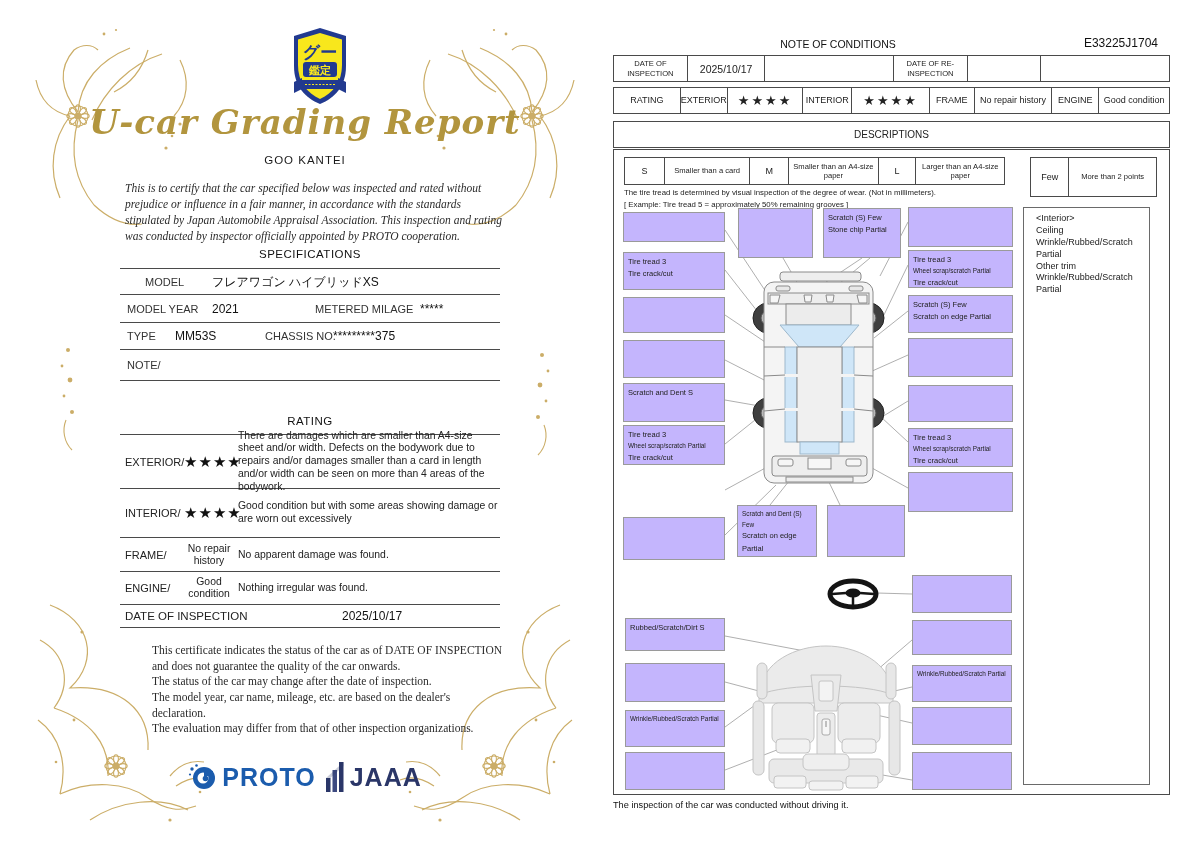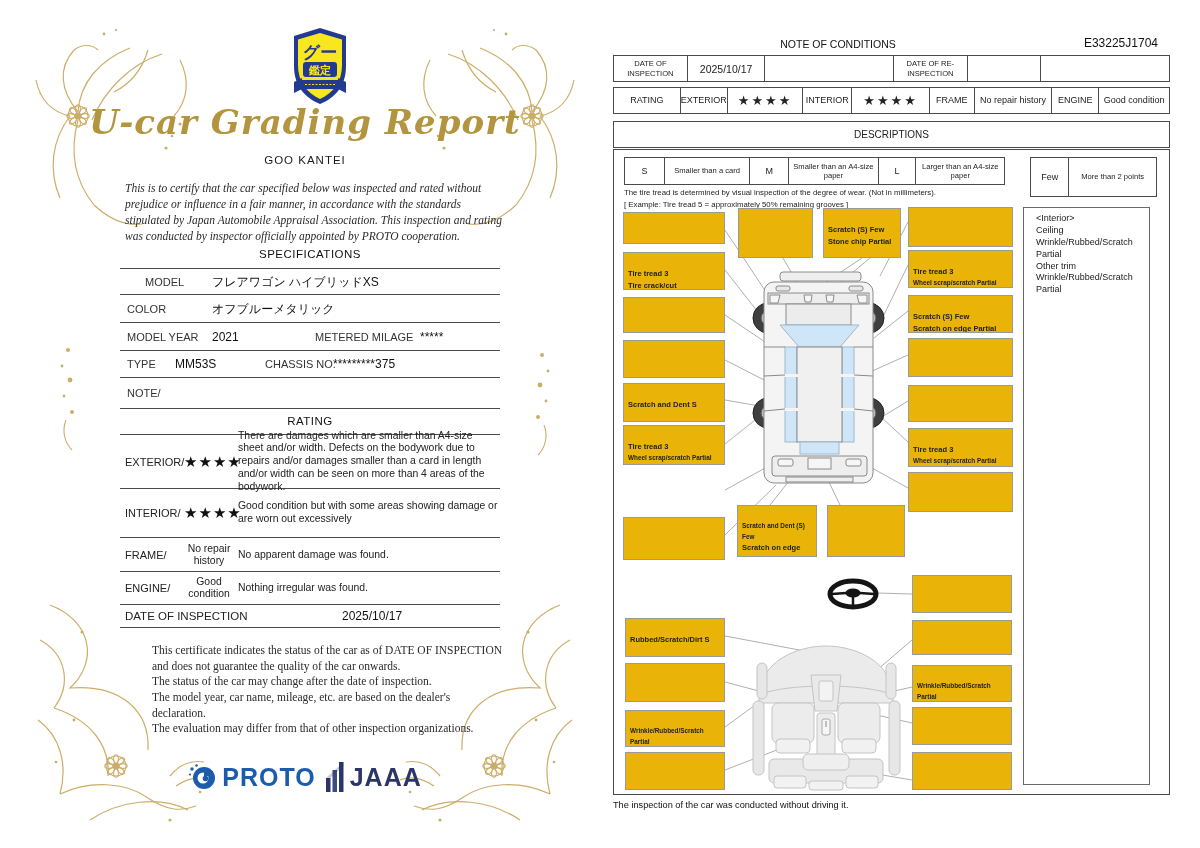--- a/index.html
+++ b/index.html
@@ -43,22 +43,22 @@
                     text-align:center;height:100%;}
   .flex-table .cell:first-child{border-left:none;}
   .cell.sm{font-size:7.6px;line-height:1.2;}
   .cell.md{font-size:9px;line-height:1.15;}
   .cell.vv{font-size:10.5px;}
   .cell.st{font-size:13px;letter-spacing:2px;}
   .desc-bar{left:5px;top:91px;width:557px;height:27px;border:1px solid #4a4a4a;box-sizing:border-box;
             text-align:center;line-height:25px;font-size:10px;}
   .outer-box{left:5px;top:119px;width:557px;height:646px;border:1px solid #4a4a4a;box-sizing:border-box;}
   .tread-note{left:16px;font-size:7.8px;color:#222;}
-  .note-box{position:absolute;border:1px solid #9a9a9a;background:#eab308;box-sizing:border-box;
-            font-size:7.5px;line-height:1.65;padding:15px 4px;color:#222;overflow:hidden;font-weight:bold;}
+  .note-box{position:absolute;border:1px solid #9a9a9a;background:#c4b5fd;box-sizing:border-box;
+            font-size:7.5px;line-height:1.65;padding:3px 4px;color:#222;overflow:hidden;}
   .note-box .xs{font-size:6.4px;}
   .interior-box{left:415px;top:177px;width:127px;height:578px;border:1px solid #6a6a6a;box-sizing:border-box;
                 padding:5px 12px;font-size:9px;line-height:1.32;color:#222;background:#fff;}
   .footer-note{left:5px;top:770px;font-size:9.2px;color:#111;}
   svg{display:block;}
 </style>
 </head>
 <body>
 
 <div id="canvas">
@@ -149,24 +149,20 @@
     <div class="ab cert-intro">This is to certify that the car specified below was inspected and rated without prejudice or influence in a fair manner, in accordance with the standards stipulated by Japan Automobile Appraisal Association. This inspection and rating was conducted by inspector officially appointed by PROTO cooperation.</div>
 
     <div class="ab sec-head" style="top:228px">SPECIFICATIONS</div>
 
     <div class="ab spec-table">
       <div class="srow first" style="height:25px">
         <span class="lab" style="left:25px">MODEL</span>
         <span class="val" style="left:92px">フレアワゴン ハイブリッドXS</span>
       </div>
       <div class="srow" style="height:27px">
-        <span class="lab" style="left:7px">COLOR</span>
-        <span class="val" style="left:92px">オフブルーメタリック</span>
-      </div>
-      <div class="srow" style="height:27px">
         <span class="lab" style="left:7px">MODEL YEAR</span>
         <span class="val" style="left:92px">2021</span>
         <span class="lab" style="left:195px">METERED MILAGE</span>
         <span class="val" style="left:300px">*****</span>
       </div>
       <div class="srow" style="height:26px">
         <span class="lab" style="left:7px">TYPE</span>
         <span class="val" style="left:55px">MM53S</span>
         <span class="lab" style="left:145px">CHASSIS NO.</span>
         <span class="val" style="left:213px">*********375</span>
@@ -431,21 +427,21 @@
           <div>Scratch on edge Partial</div>
         </div>
         <div class="note-box" style="left: 300px; top: 308px; width: 105px; height: 39px;"></div>
         <div class="note-box" style="left: 300px; top: 355px; width: 105px; height: 37px;"></div>
         <div class="note-box" style="left: 300px; top: 398px; width: 105px; height: 39px;">
           <div>Tire tread 3</div>
           <div class="xs">Wheel scrap/scratch Partial</div>
           <div>Tire crack/cut</div>
         </div>
         <div class="note-box" style="left: 300px; top: 442px; width: 105px; height: 40px;"></div>
-        <div class="note-box" style="left: 17px; top: 588px; width: 100px; height: 39px;">
+        <div class="note-box" style="left: 17px; top: 588px; width: 100px; height: 33px;">
           <div>Rubbed/Scratch/Dirt S</div>
         </div>
         <div class="note-box" style="left: 17px; top: 633px; width: 100px; height: 39px;"></div>
         <div class="note-box" style="left: 17px; top: 680px; width: 100px; height: 37px;">
           <div class="xs">Wrinkle/Rubbed/Scratch Partial</div>
         </div>
         <div class="note-box" style="left: 17px; top: 722px; width: 100px; height: 38px;"></div>
         <div class="note-box" style="left: 304px; top: 545px; width: 100px; height: 38px;"></div>
         <div class="note-box" style="left: 304px; top: 590px; width: 100px; height: 35px;"></div>
         <div class="note-box" style="left: 304px; top: 635px; width: 100px; height: 37px;">

